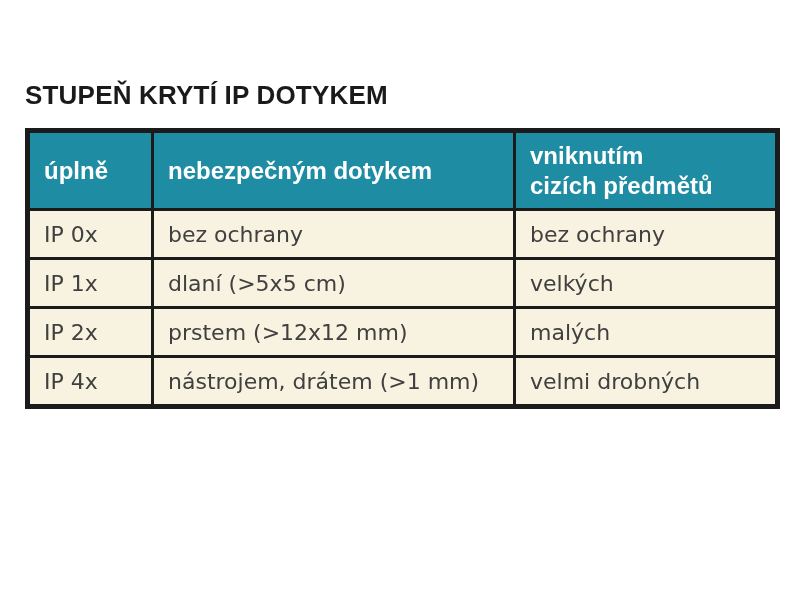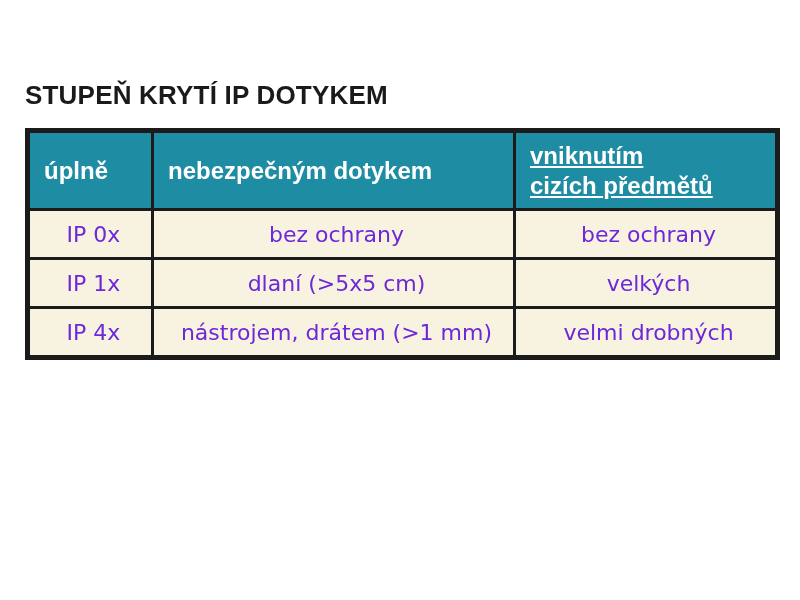--- a/index.html
+++ b/index.html
@@ -50,34 +50,32 @@
     font-weight: 700;
     text-align: left;
     vertical-align: middle;
     height: 75px;
     padding: 0 8px 0 14px;
     border: 3px solid #1b1b1b;
     line-height: 30px;
   }
   .ip-table th .hline {
     display: block;
-    text-decoration: underline;
   }
   .ip-table td {
     font-family: "DejaVu Sans", "Liberation Sans", sans-serif;
     font-size: 22px;
     font-weight: 500;
     height: 46px;
     padding: 0 8px 0 14px;
     border: 3px solid #1b1b1b;
     vertical-align: middle;
     background: #f8f3e0;
-    color: #6d28d9;
+    color: #404040;
     white-space: nowrap;
-    text-align: center;
   }
 </style>
 </head>
 <body>
 
 <div class="page">
 
   <h1 class="title">
     <span class="title-line">STUPEŇ KRYTÍ IP DOTYKEM</span>
   </h1>
@@ -107,20 +105,25 @@
         <td>IP 0x</td>
         <td>bez ochrany</td>
         <td>bez ochrany</td>
       </tr>
       <tr>
         <td>IP 1x</td>
         <td>dlaní (&gt;5x5 cm)</td>
         <td>velkých</td>
       </tr>
       <tr>
+        <td>IP 2x</td>
+        <td>prstem (&gt;12x12 mm)</td>
+        <td>malých</td>
+      </tr>
+      <tr>
         <td>IP 4x</td>
         <td>nástrojem, drátem (&gt;1 mm)</td>
         <td>velmi drobných</td>
       </tr>
     </tbody>
   </table>
 
 </div>
 
 </body></html>

